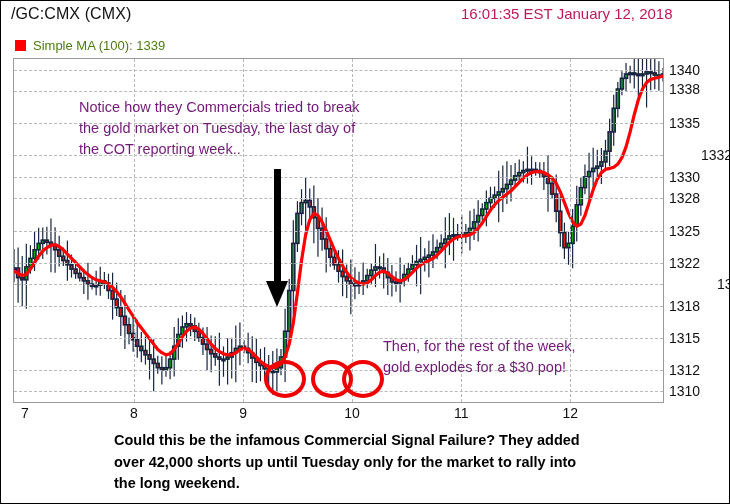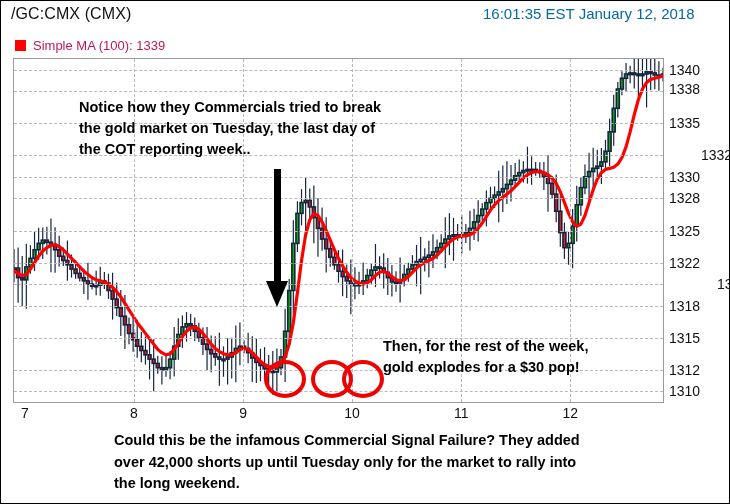--- a/index.html
+++ b/index.html
@@ -6,26 +6,26 @@
   body{
     width:730px;height:504px;background:#ffffff;
     font-family:"Liberation Sans", sans-serif;
     color:#1a1a1a;overflow:hidden;position:relative;
     border:1px solid #000;box-sizing:border-box;
   }
   .root{position:absolute;inset:0;}
 
   
   .symbol{position:absolute;left:10px;top:4px;font-size:16px;color:#111;letter-spacing:.1px;}
-  .timestamp{position:absolute;left:482px;top:4px;font-size:15px;color:#0369a1;}
+  .timestamp{position:absolute;left:460px;top:4px;font-size:15px;color:#be185d;}
 
   
   .legend{position:absolute;left:14px;top:37px;display:flex;align-items:center;gap:7px;}
   .legend-swatch{width:11px;height:11px;background:#fe0000;display:block;}
-  .legend-label{font-size:13px;color:#be185d;}
+  .legend-label{font-size:13px;color:#4d7c0f;}
 
   
   .plot{
     position:absolute;left:12px;top:57px;width:651px;height:345px;
     border:1px solid #9a9a9a;background:#fff;box-sizing:border-box;
   }
   .plot-inner{position:absolute;inset:0;overflow:hidden;}
 
   .gridline-h{position:absolute;left:0;right:0;height:0;
     border-top:1px dashed #b9b9b9;}
@@ -33,21 +33,21 @@
     border-left:1px dashed #b9b9b9;}
 
   
   .ylabels{position:absolute;left:668px;top:57px;width:60px;height:345px;}
   .ylabel{position:absolute;left:0;font-size:14px;color:#111;transform:translateY(-50%);white-space:nowrap;}
 
   .xlabels{position:absolute;left:12px;top:404px;width:651px;height:24px;}
   .xlabel{position:absolute;top:0;font-size:14px;color:#111;transform:translateX(-50%);white-space:nowrap;}
 
   
-  .anno{position:absolute;font-weight:bold;color:#000000;}
+  .anno{position:absolute;font-weight:normal;color:#701a75;}
   .anno-top{left:78px;top:96px;font-size:14.5px;line-height:21px;}
   .anno-mid{left:382px;top:335px;font-size:14.5px;line-height:21px;}
   .caption{position:absolute;left:113px;top:429px;font-size:14.5px;line-height:21.5px;font-weight:bold;color:#000;}
 
   
   .arrow{position:absolute;left:265px;top:168px;width:22px;height:140px;}
   .arrow-shaft{position:absolute;left:8px;top:0;width:7px;height:118px;background:#000;}
   .arrow-head{position:absolute;left:0;top:112px;width:0;height:0;
     border-left:11px solid transparent;border-right:11px solid transparent;
     border-top:26px solid #000;}

